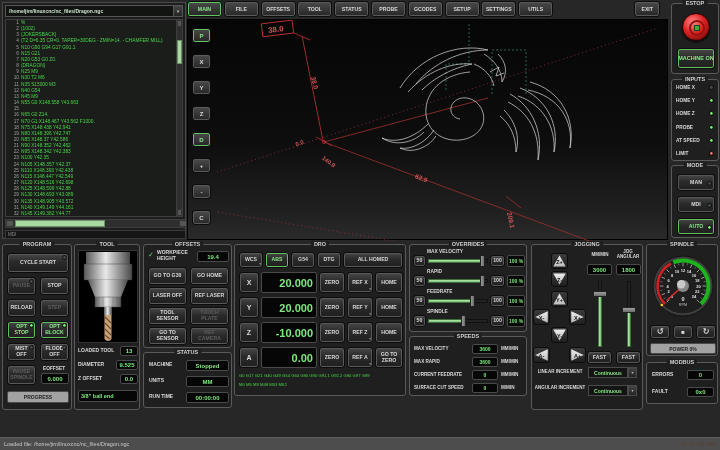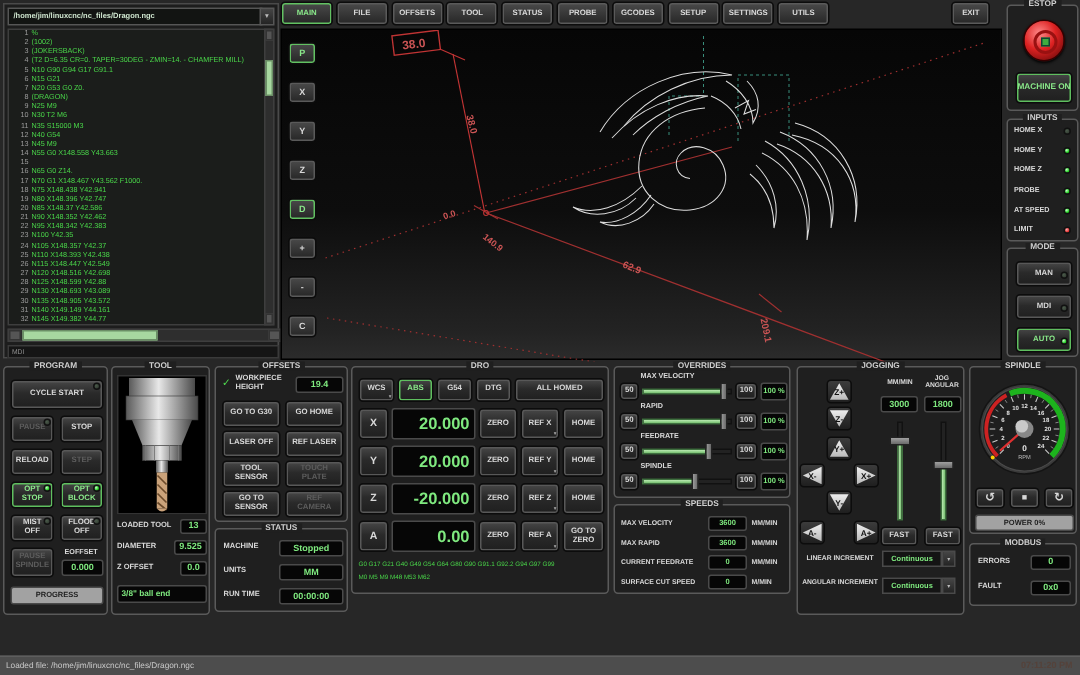--- a/index.html
+++ b/index.html
@@ -477,21 +477,21 @@
         <div class="val" style="left: 26px; top: 27px; width: 56px; height: 21px; font-size: 11px; justify-content: flex-end; padding-right: 3px;">20.000</div>
         <div class="btn" style="left: 84px; top: 27px; width: 26px; height: 21px;">ZERO</div>
         <div class="btn" style="left: 112px; top: 27px; width: 26px; height: 21px;">REF X<div class="cornerarrow">▾</div></div>
         <div class="btn" style="left: 140px; top: 27px; width: 28px; height: 21px; padding: 0px 2px;">HOME</div>
         <div class="btn" style="left: 4px; top: 52px; width: 20px; height: 21px; font-size: 7px;">Y</div>
         <div class="val" style="left: 26px; top: 52px; width: 56px; height: 21px; font-size: 11px; justify-content: flex-end; padding-right: 3px;">20.000</div>
         <div class="btn" style="left: 84px; top: 52px; width: 26px; height: 21px;">ZERO</div>
         <div class="btn" style="left: 112px; top: 52px; width: 26px; height: 21px;">REF Y<div class="cornerarrow">▾</div></div>
         <div class="btn" style="left: 140px; top: 52px; width: 28px; height: 21px; padding: 0px 2px;">HOME</div>
         <div class="btn" style="left: 4px; top: 77px; width: 20px; height: 21px; font-size: 7px;">Z</div>
-        <div class="val" style="left: 26px; top: 77px; width: 56px; height: 21px; font-size: 11px; justify-content: flex-end; padding-right: 3px;">-20.000</div>
+        <div class="val" style="left: 26px; top: 77px; width: 56px; height: 21px; font-size: 11px; justify-content: flex-end; padding-right: 3px;">-10.000</div>
         <div class="btn" style="left: 84px; top: 77px; width: 26px; height: 21px;">ZERO</div>
         <div class="btn" style="left: 112px; top: 77px; width: 26px; height: 21px;">REF Z<div class="cornerarrow">▾</div></div>
         <div class="btn" style="left: 140px; top: 77px; width: 28px; height: 21px; padding: 0px 2px;">HOME</div>
         <div class="btn" style="left: 4px; top: 102px; width: 20px; height: 21px; font-size: 7px;">A</div>
         <div class="val" style="left: 26px; top: 102px; width: 56px; height: 21px; font-size: 11px; justify-content: flex-end; padding-right: 3px;">0.00</div>
         <div class="btn" style="left: 84px; top: 102px; width: 26px; height: 21px;">ZERO</div>
         <div class="btn" style="left: 112px; top: 102px; width: 26px; height: 21px;">REF A<div class="cornerarrow">▾</div></div>
         <div class="btn" style="left: 140px; top: 102px; width: 28px; height: 21px; padding: 0px 2px;">GO TO ZERO</div>
       </div>
     <div class="lbl" style="left:4px;top:129px;color:#49d549;font-size:4.2px;font-weight:normal;">G0 G17 G21 G40 G49 G54 G64 G80 G90 G91.1 G92.2 G94 G97 G99</div>

